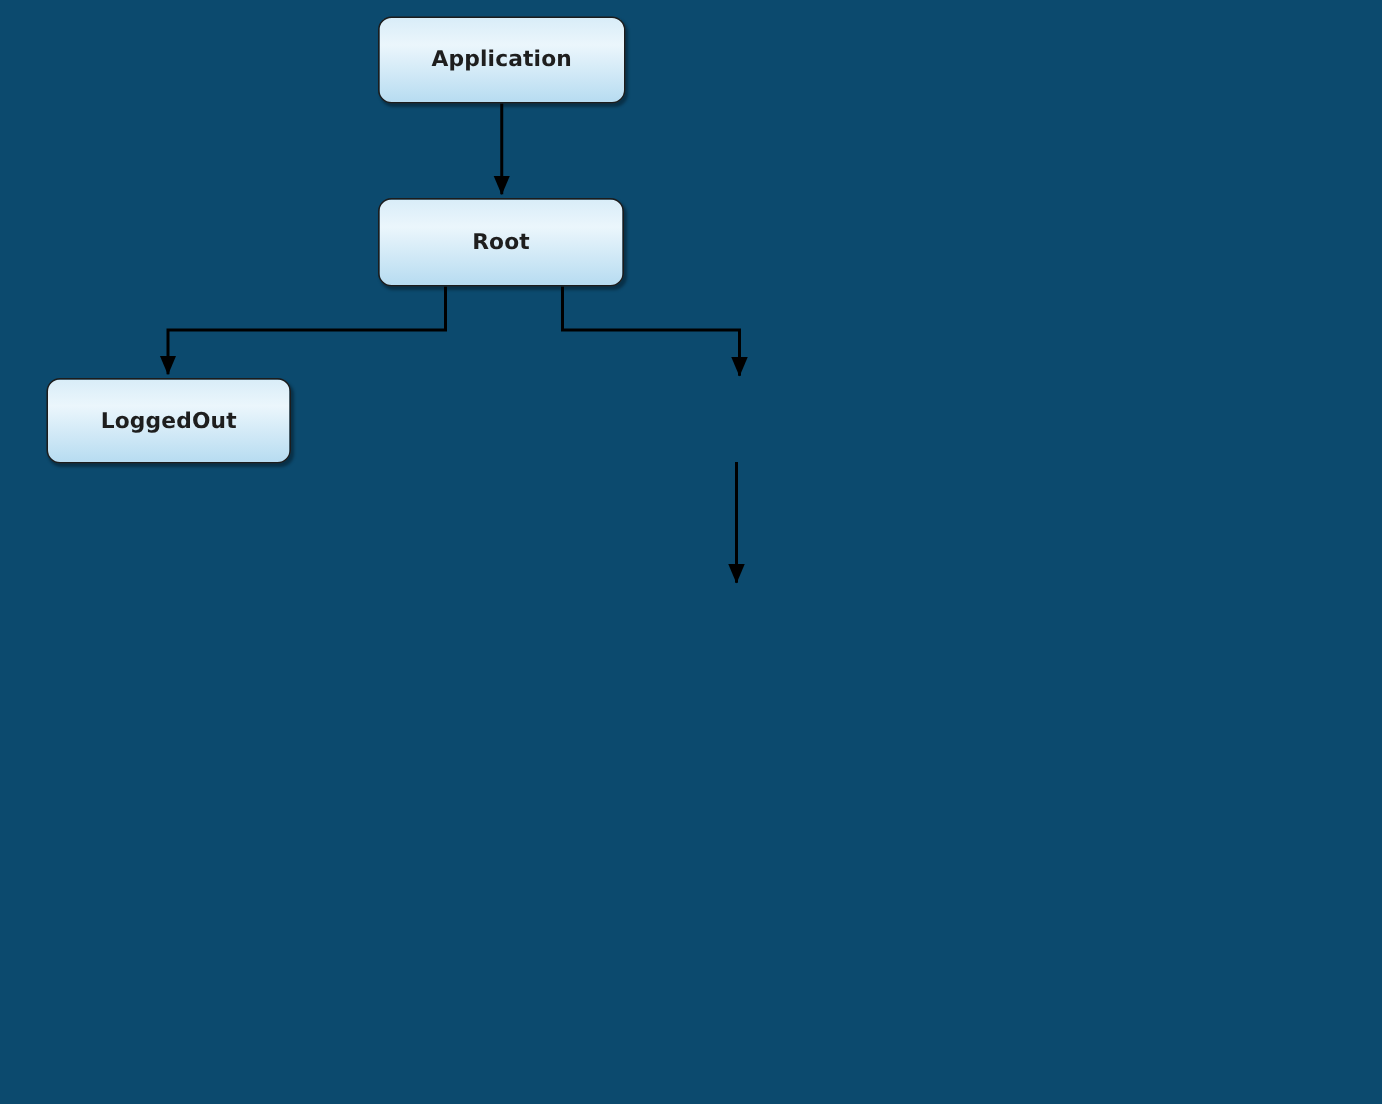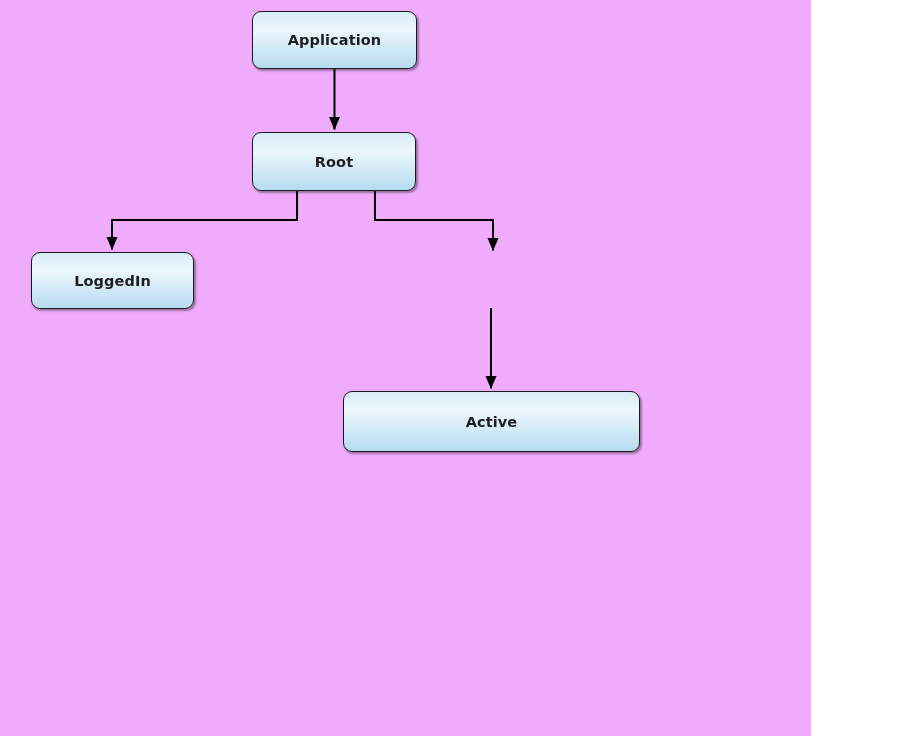--- a/index.html
+++ b/index.html
@@ -3,23 +3,23 @@
 <meta charset="utf-8">
 <style>
   html, body {
     margin: 0;
     padding: 0;
     background: #ffffff;
     font-family: "DejaVu Sans", "Liberation Sans", sans-serif;
   }
   .canvas {
     position: relative;
-    width: 811px;
+    width: 921px;
     height: 736px;
-    background: #f0abfc;
+    background: #0c4a6e;
     overflow: hidden;
     text-align: center;
   }
   .edge-layer {
     position: absolute;
     left: 0;
     top: 0;
     width: 921px;
     height: 736px;
     pointer-events: none;
@@ -66,21 +66,18 @@
 
   <div class="node" style="left: 252px; top: 11px; width: 165px; height: 58px; border: 1.6px solid rgb(28, 28, 28); background: linear-gradient(rgb(217, 237, 248) 0%, rgb(235, 246, 252) 32%, rgb(183, 220, 241) 100%);">
     <span class="label" style="color: rgb(30, 30, 30);">Application</span>
   </div>
 
   <div class="node" style="left: 252px; top: 132px; width: 164px; height: 59px; border: 1.6px solid rgb(28, 28, 28); background: linear-gradient(rgb(217, 237, 248) 0%, rgb(235, 246, 252) 32%, rgb(183, 220, 241) 100%);">
     <span class="label" style="color: rgb(30, 30, 30);">Root</span>
   </div>
 
   <div class="node" style="left: 31px; top: 252px; width: 163px; height: 57px; border: 1.6px solid rgb(28, 28, 28); background: linear-gradient(rgb(217, 237, 248) 0%, rgb(235, 246, 252) 32%, rgb(183, 220, 241) 100%);">
-    <span class="label" style="color: rgb(30, 30, 30);">LoggedIn</span>
+    <span class="label" style="color: rgb(30, 30, 30);">LoggedOut</span>
   </div>
 
 
-  <div class="node" style="left: 343px; top: 391px; width: 297px; height: 61px; border: 1.6px solid rgb(28, 28, 28); background: linear-gradient(rgb(217, 237, 248) 0%, rgb(235, 246, 252) 32%, rgb(183, 220, 241) 100%);">
-    <span class="label" style="color: rgb(30, 30, 30);">Active</span>
-  </div>
 
 </div>
 
 </body></html>

